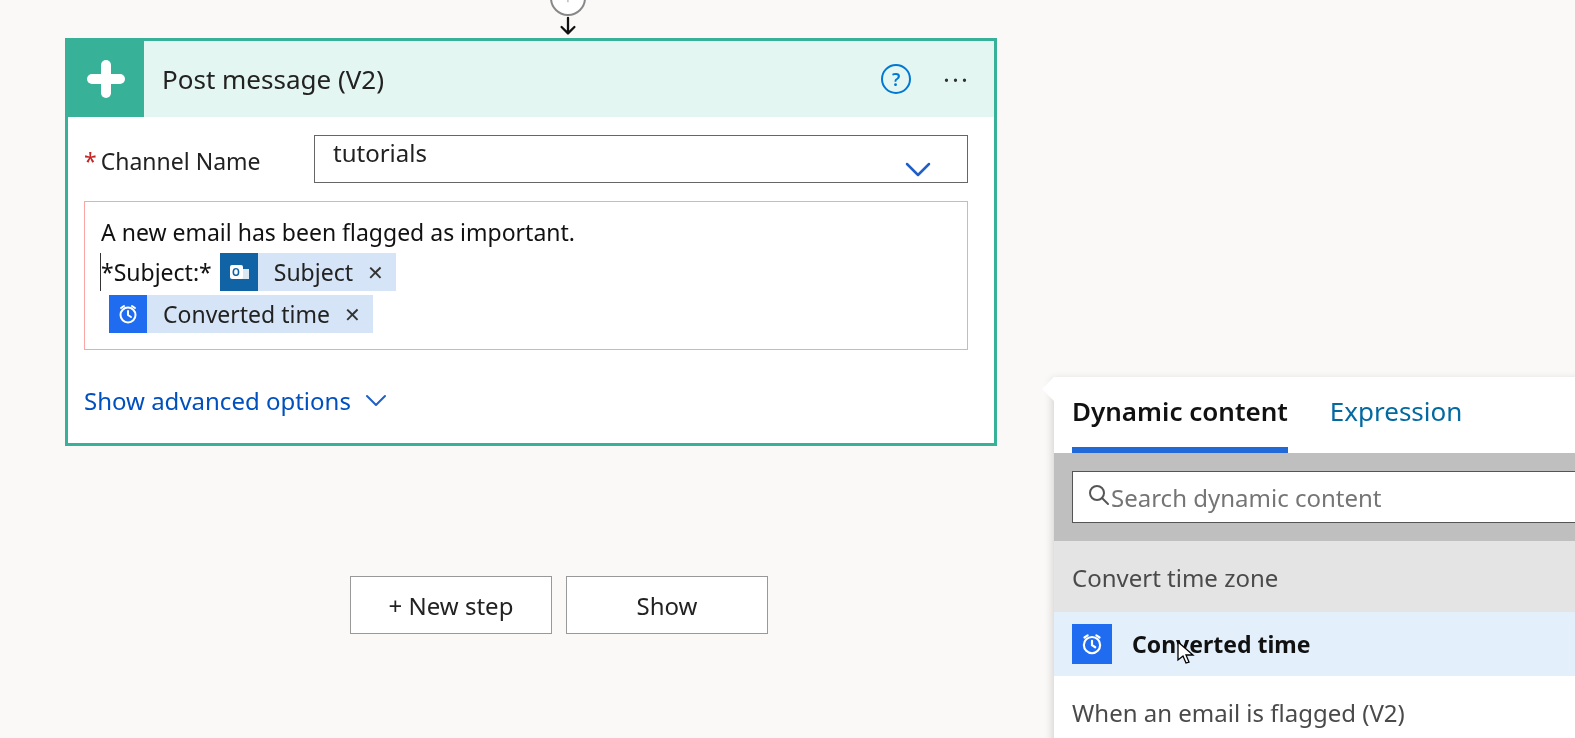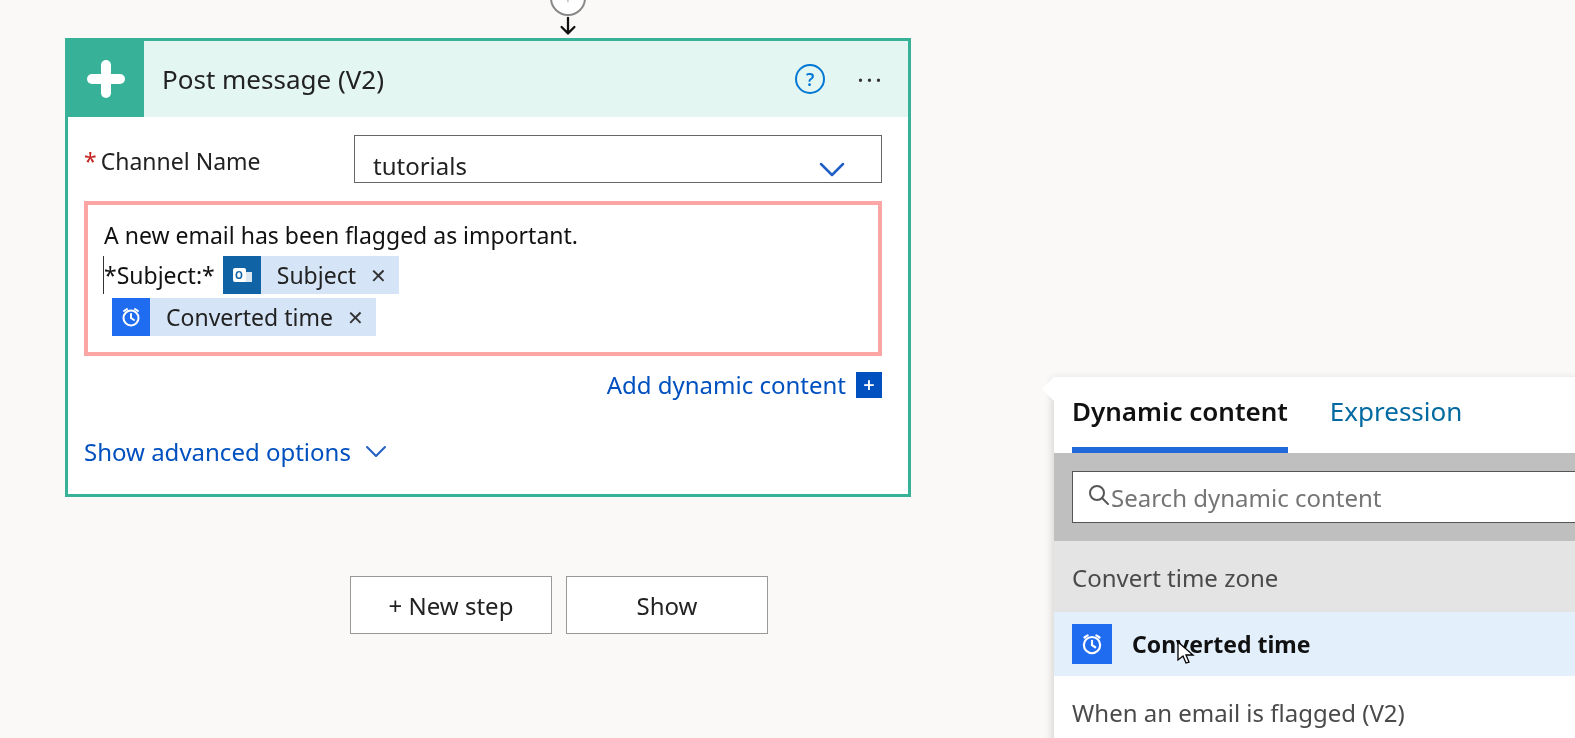--- a/index.html
+++ b/index.html
@@ -43,21 +43,21 @@
     top: 16px;
     font-size: 20px;
     color: #111;
   }
 
   
   .card {
     position: absolute;
     left: 65px;
     top: 38px;
-    width: 846px;
+    width: 932px;
     background: #fff;
     border: 3px solid #38b199;
   }
   .card-header {
     height: 76px;
     background: #e3f6f1;
     display: flex;
     align-items: center;
     padding-right: 18px;
   }
@@ -98,52 +98,51 @@
     cursor: pointer;
     padding: 4px 6px;
   }
 
   .card-body {
     padding: 18px 26px 26px 16px;
   }
   .field-row {
     display: flex;
     margin-bottom: 18px;
-    gap: 40px;
   }
   .field-label {
     width: 230px;
     flex-shrink: 0;
     font-size: 23px;
     color: #222;
     padding-top: 10px;
   }
   .field-label .req { color: #c42626; margin-right: 4px; }
   .field-value { flex: 1; }
 
   .select-box {
     border: 1px solid #666;
     height: 48px;
     display: flex;
-    align-items: flex-end;
+    align-items: flex-start;
     padding: 0 18px;
     font-size: 24px;
     color: #222;
     position: relative;
     cursor: pointer;
   }
   .chevron-down {
     position: absolute;
     right: 36px;
     top: 16px;
   }
   .chevron-down svg { width: 26px; height: 16px; }
 
   .richedit {
-    border: 4px solid #fca5a5;
+    border: 1px solid #fca5a5;
     padding: 10px 16px 12px 16px;
     font-size: 23px;
     color: #111;
     line-height: 1.45;
   }
   .richedit .cursor-line {
     border-left: 1px solid #333;
     padding-left: 0;
     margin-left: -1px;
   }
@@ -387,24 +386,20 @@
                     <path d="M12 9 v4 l3 2" stroke="#fff" stroke-width="2" fill="none" stroke-linecap="round"></path>
                     <path d="M8 4 l-3 2 M16 4 l3 2" stroke="#fff" stroke-width="2" stroke-linecap="round"></path>
                   </svg>
               </span>
               <span class="token-label">Converted time</span>
               <span class="token-x">✕</span>
             </span>
           </div>
         </div>
 
-        <div class="add-dc-row">
-          <a>Add dynamic content</a>
-          <span class="add-dc-plus">+</span>
-        </div>
       </div>
     </div>
 
     <div class="show-adv">
       <span>Show advanced options</span>
       <span class="chev">
         <svg viewBox="0 0 22 14">
             <path d="M2 2 L11 11 L20 2" stroke="#205fc5" stroke-width="2" fill="none" stroke-linecap="round" stroke-linejoin="round"></path>
           </svg>
       </span>

